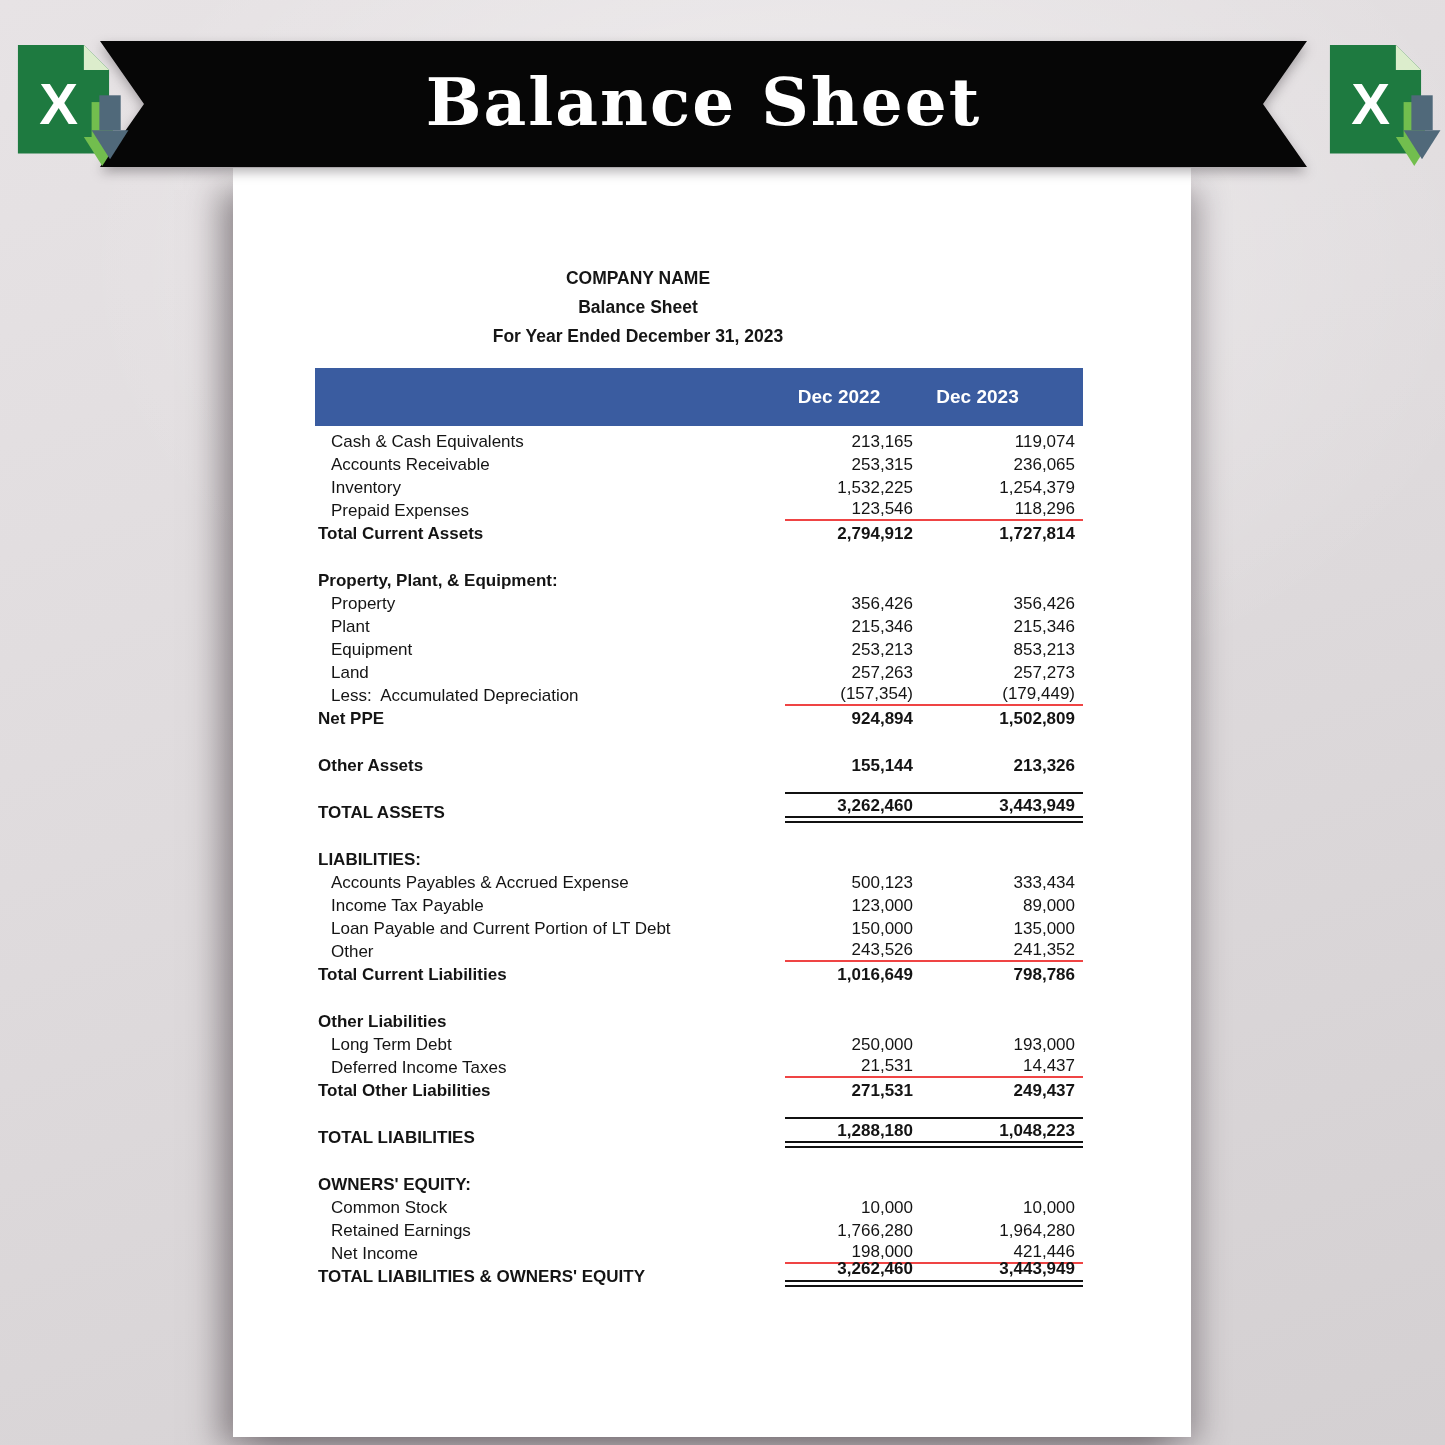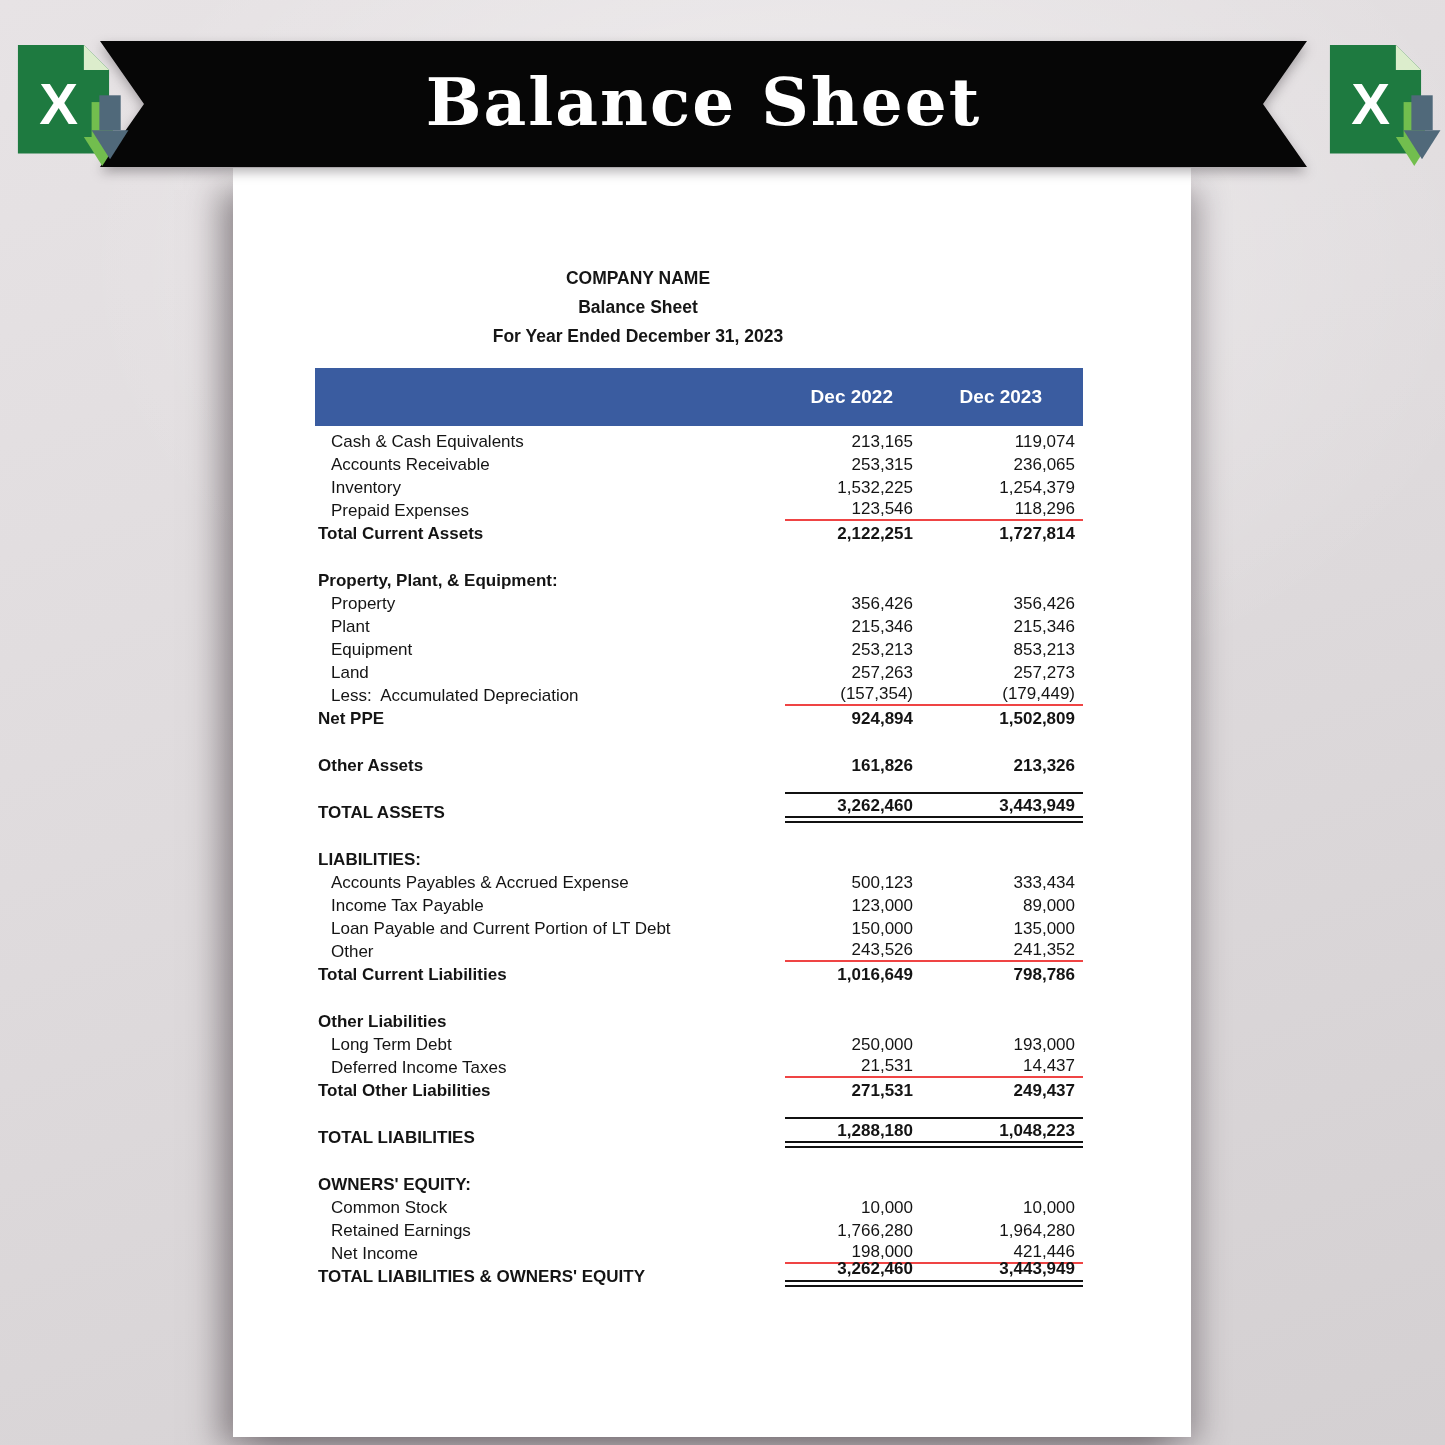--- a/index.html
+++ b/index.html
@@ -37,21 +37,21 @@
     margin:96px 169px 0 21px;text-align:center;
     font-weight:bold;font-size:17.5px;line-height:29px;color:#161616;
   }
   
   .bar{
     margin:17px 108px 0 82px;height:58px;background:var(--hdr-bg,#3A5CA0);
     display:flex;align-items:center;
   }
   .bar .bar-fill{flex:1;}
   .bar .vals{width:298px;display:flex;}
-  .bar .v1,.bar .v2{box-sizing:border-box;font-weight:bold;font-size:19px;color:var(--hdr-text,#fff);text-align:right;}
+  .bar .v1,.bar .v2{box-sizing:border-box;font-weight:bold;font-size:19px;color:var(--hdr-text,#fff);text-align:center;}
   .bar .v1{width:128px;padding-right:20px;}
   .bar .v2{flex:1;padding-right:41px;}
   
   .sheet{margin:3px 108px 0 82px;font-size:17px;color:#141414;}
   .row{display:flex;align-items:flex-end;height:23px;line-height:21px;}
   .row.spacer{height:24px;}
   .lbl{flex:1;white-space:nowrap;padding-left:3px;}
   .row.item .lbl{padding-left:16px;}
   .row.section .lbl,.row.total .lbl,.row.grand .lbl,.row.grand-bottom .lbl{font-weight:bold;}
   .vals{width:298px;display:flex;box-sizing:border-box;}
@@ -105,21 +105,21 @@
       <div class="row item">
         <div class="lbl">Prepaid Expenses</div>
         <div class="vals rule-below">
           <div class="v1">123,546</div>
           <div class="v2">118,296</div>
         </div>
       </div>
       <div class="row total">
         <div class="lbl">Total Current Assets</div>
         <div class="vals">
-          <div class="v1">2,122,251</div>
+          <div class="v1">2,794,912</div>
           <div class="v2">1,727,814</div>
         </div>
       </div>
       <div class="row spacer"></div>
       <div class="row section">
         <div class="lbl">Property, Plant, &amp; Equipment:</div>
         <div class="vals">
           <div class="v1"></div>
           <div class="v2"></div>
         </div>
@@ -163,21 +163,21 @@
         <div class="lbl">Net PPE</div>
         <div class="vals">
           <div class="v1">924,894</div>
           <div class="v2">1,502,809</div>
         </div>
       </div>
       <div class="row spacer"></div>
       <div class="row total">
         <div class="lbl">Other Assets</div>
         <div class="vals">
-          <div class="v1">161,826</div>
+          <div class="v1">155,144</div>
           <div class="v2">213,326</div>
         </div>
       </div>
       <div class="row spacer"></div>
       <div class="row grand">
         <div class="lbl">TOTAL ASSETS</div>
         <div class="vals">
           <div class="v1">3,262,460</div>
           <div class="v2">3,443,949</div>
         </div>

